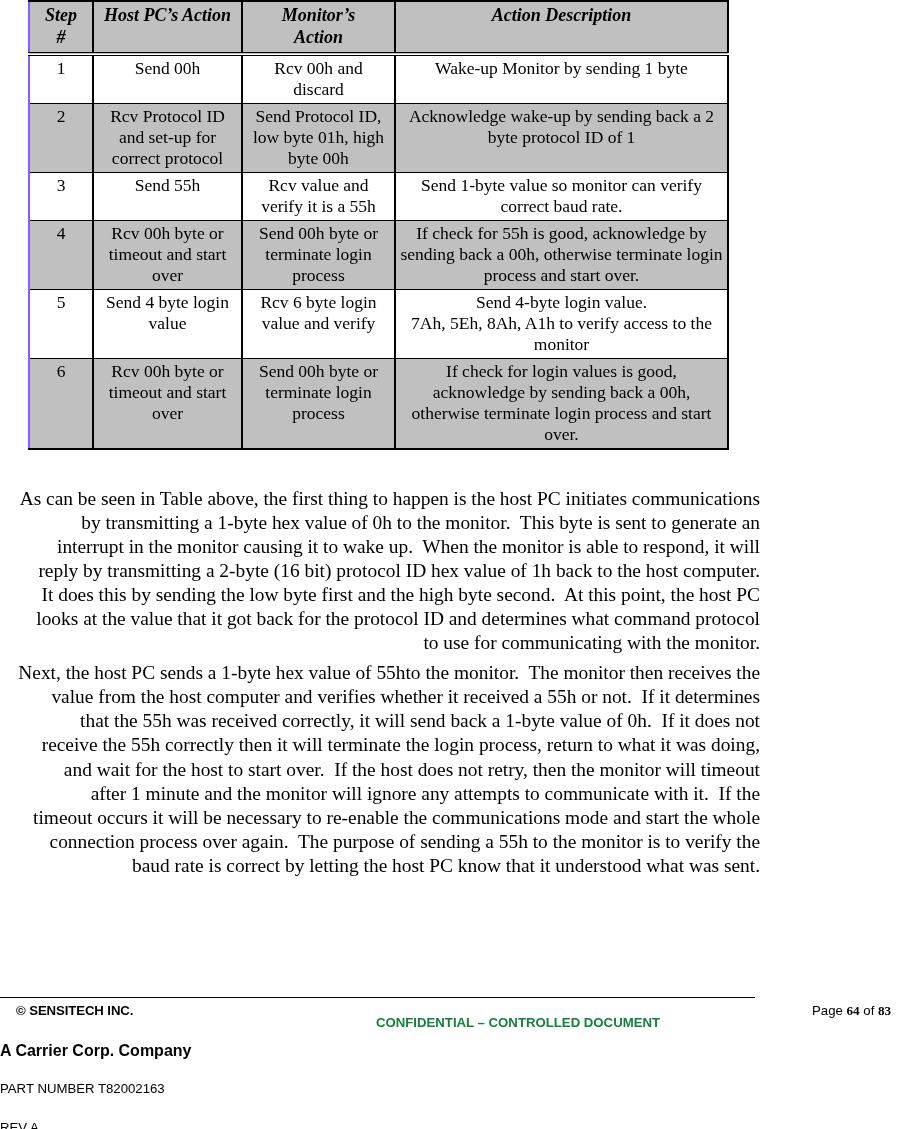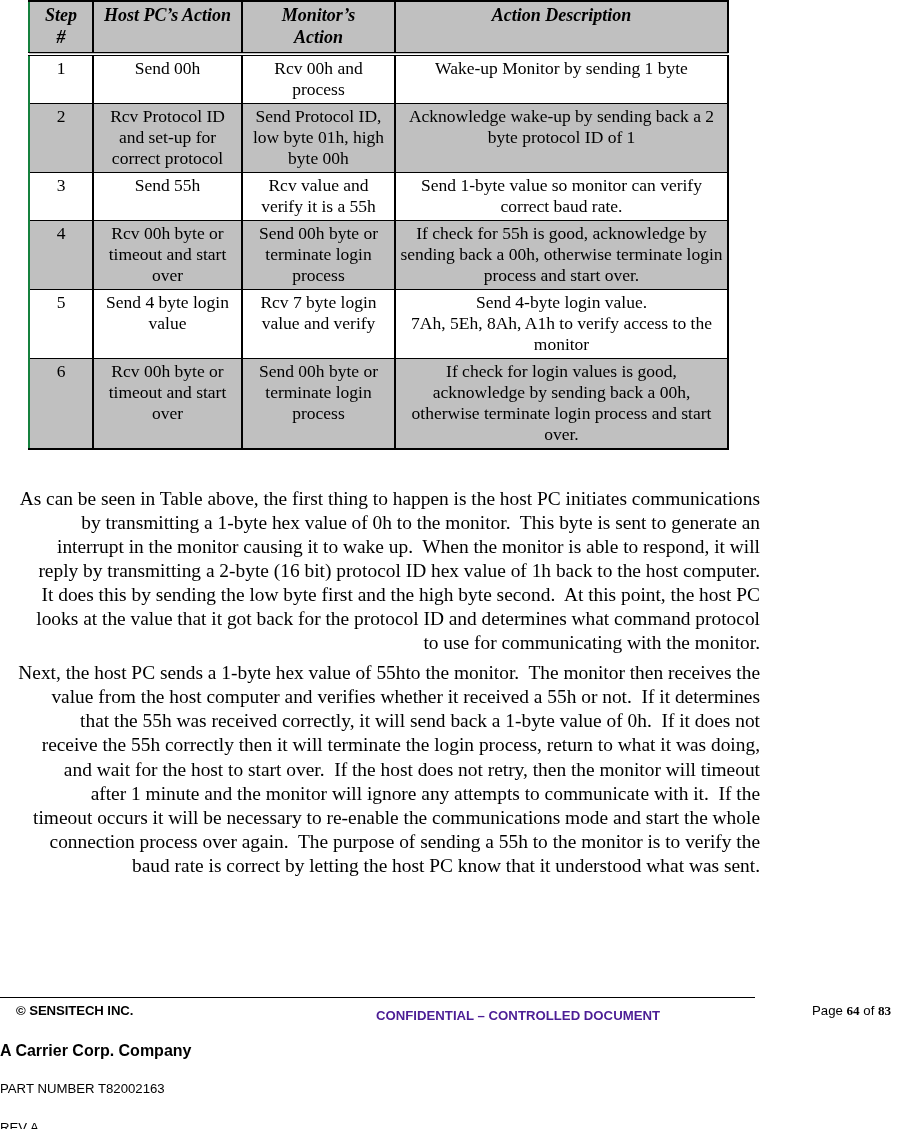--- a/index.html
+++ b/index.html
@@ -29,21 +29,21 @@
     table-layout: fixed;
     font-family: "Liberation Serif", serif;
   }
   table.proto col.c-step  { width: 64px; }
   table.proto col.c-host  { width: 149px; }
   table.proto col.c-mon   { width: 153px; }
   table.proto col.c-desc  { width: 333px; }
 
   table.proto th,
   table.proto td {
-    border-left: 2px solid #15803d;
+    border-left: 2px solid #8b5cf6;
     border-right: 2px solid #000;
     text-align: center;
     vertical-align: top;
     padding: 2px 4px 3px 4px;
     font-size: 17.5px;
     line-height: 1.20;
   }
   table.proto thead th {
     background: #c0c0c0;
     font-weight: bold;
@@ -116,24 +116,24 @@
     top: 0px;
     font-size: 13.2px;
     font-weight: bold;
     letter-spacing: -0.1px;
     white-space: nowrap;
     text-align: center;
   }
   .f-confidential {
     position: absolute;
     left: 376px;
-    top: 5px;
-    font-size: 13.2px;
-    font-weight: bold;
-    color: #4c1d95;
+    top: 12px;
+    font-size: 13.2px;
+    font-weight: bold;
+    color: #15803d;
     white-space: nowrap;
   }
   .f-page {
     position: absolute;
     left: 812px;
     top: 0px;
     font-size: 13.2px;
     font-weight: normal;
     white-space: nowrap;
   }
@@ -186,21 +186,21 @@
     </thead>
     <tbody>
         <tr class="plain">
           <td>
             <span class="cell-line">1</span>
           </td>
           <td>
             <span class="cell-line">Send 00h</span>
           </td>
           <td>
-            <span class="cell-line">Rcv 00h and process</span>
+            <span class="cell-line">Rcv 00h and discard</span>
           </td>
           <td>
             <span class="cell-line">Wake-up Monitor by sending 1 byte</span>
           </td>
         </tr>
         <tr class="shaded">
           <td>
             <span class="cell-line">2</span>
           </td>
           <td>
@@ -242,21 +242,21 @@
           </td>
         </tr>
         <tr class="plain">
           <td>
             <span class="cell-line">5</span>
           </td>
           <td>
             <span class="cell-line">Send 4 byte login value</span>
           </td>
           <td>
-            <span class="cell-line">Rcv 7 byte login value and verify</span>
+            <span class="cell-line">Rcv 6 byte login value and verify</span>
           </td>
           <td>
             <span class="cell-line">Send 4-byte login value.</span>
             <span class="cell-line">7Ah, 5Eh, 8Ah, A1h to verify access to the monitor</span>
           </td>
         </tr>
         <tr class="shaded">
           <td>
             <span class="cell-line">6</span>
           </td>

